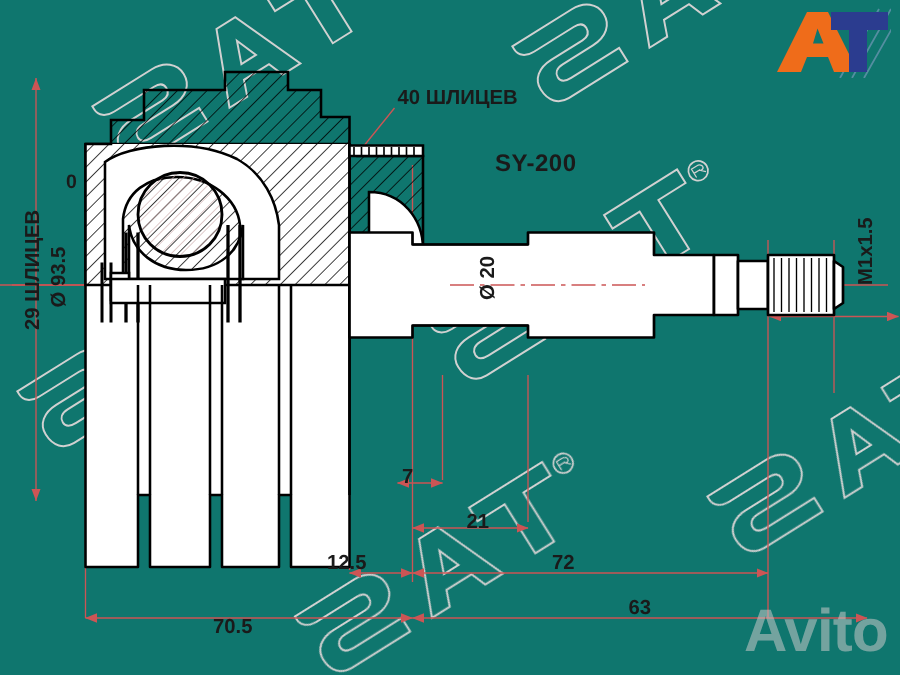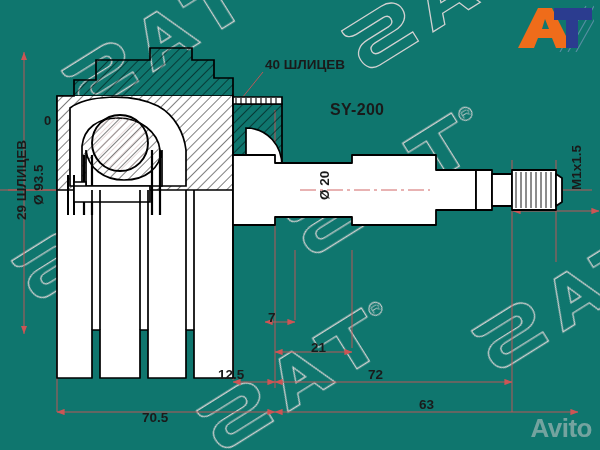--- a/index.html
+++ b/index.html
@@ -38,21 +38,21 @@
   .dim-125{left:218px;top:368px;}
   .dim-72{left:368px;top:368px;text-align:right;}
   .dim-705{left:142px;top:398px;margin-top:13px;}
   .dim-95{left:419px;top:398px;}
 
   
   .atlogo{position:absolute;right:6px;top:4px;width:78px;height:48px;z-index:6;}
 
   
   .avito{position:absolute;right:8px;bottom:6px;z-index:5;
-         font-size:26px;font-weight:700;color:#c9c9c9;opacity:.55;
+         font-size:40px;font-weight:700;color:#c9c9c9;opacity:.55;
          font-family:"Liberation Sans", sans-serif;letter-spacing:-.5px;}
 </style>
 </head>
 <body>
 
 <div id="stage">
 
   <div class="wm-layer">
     <svg width="600" height="450" viewBox="0 0 600 450">
       <defs>

